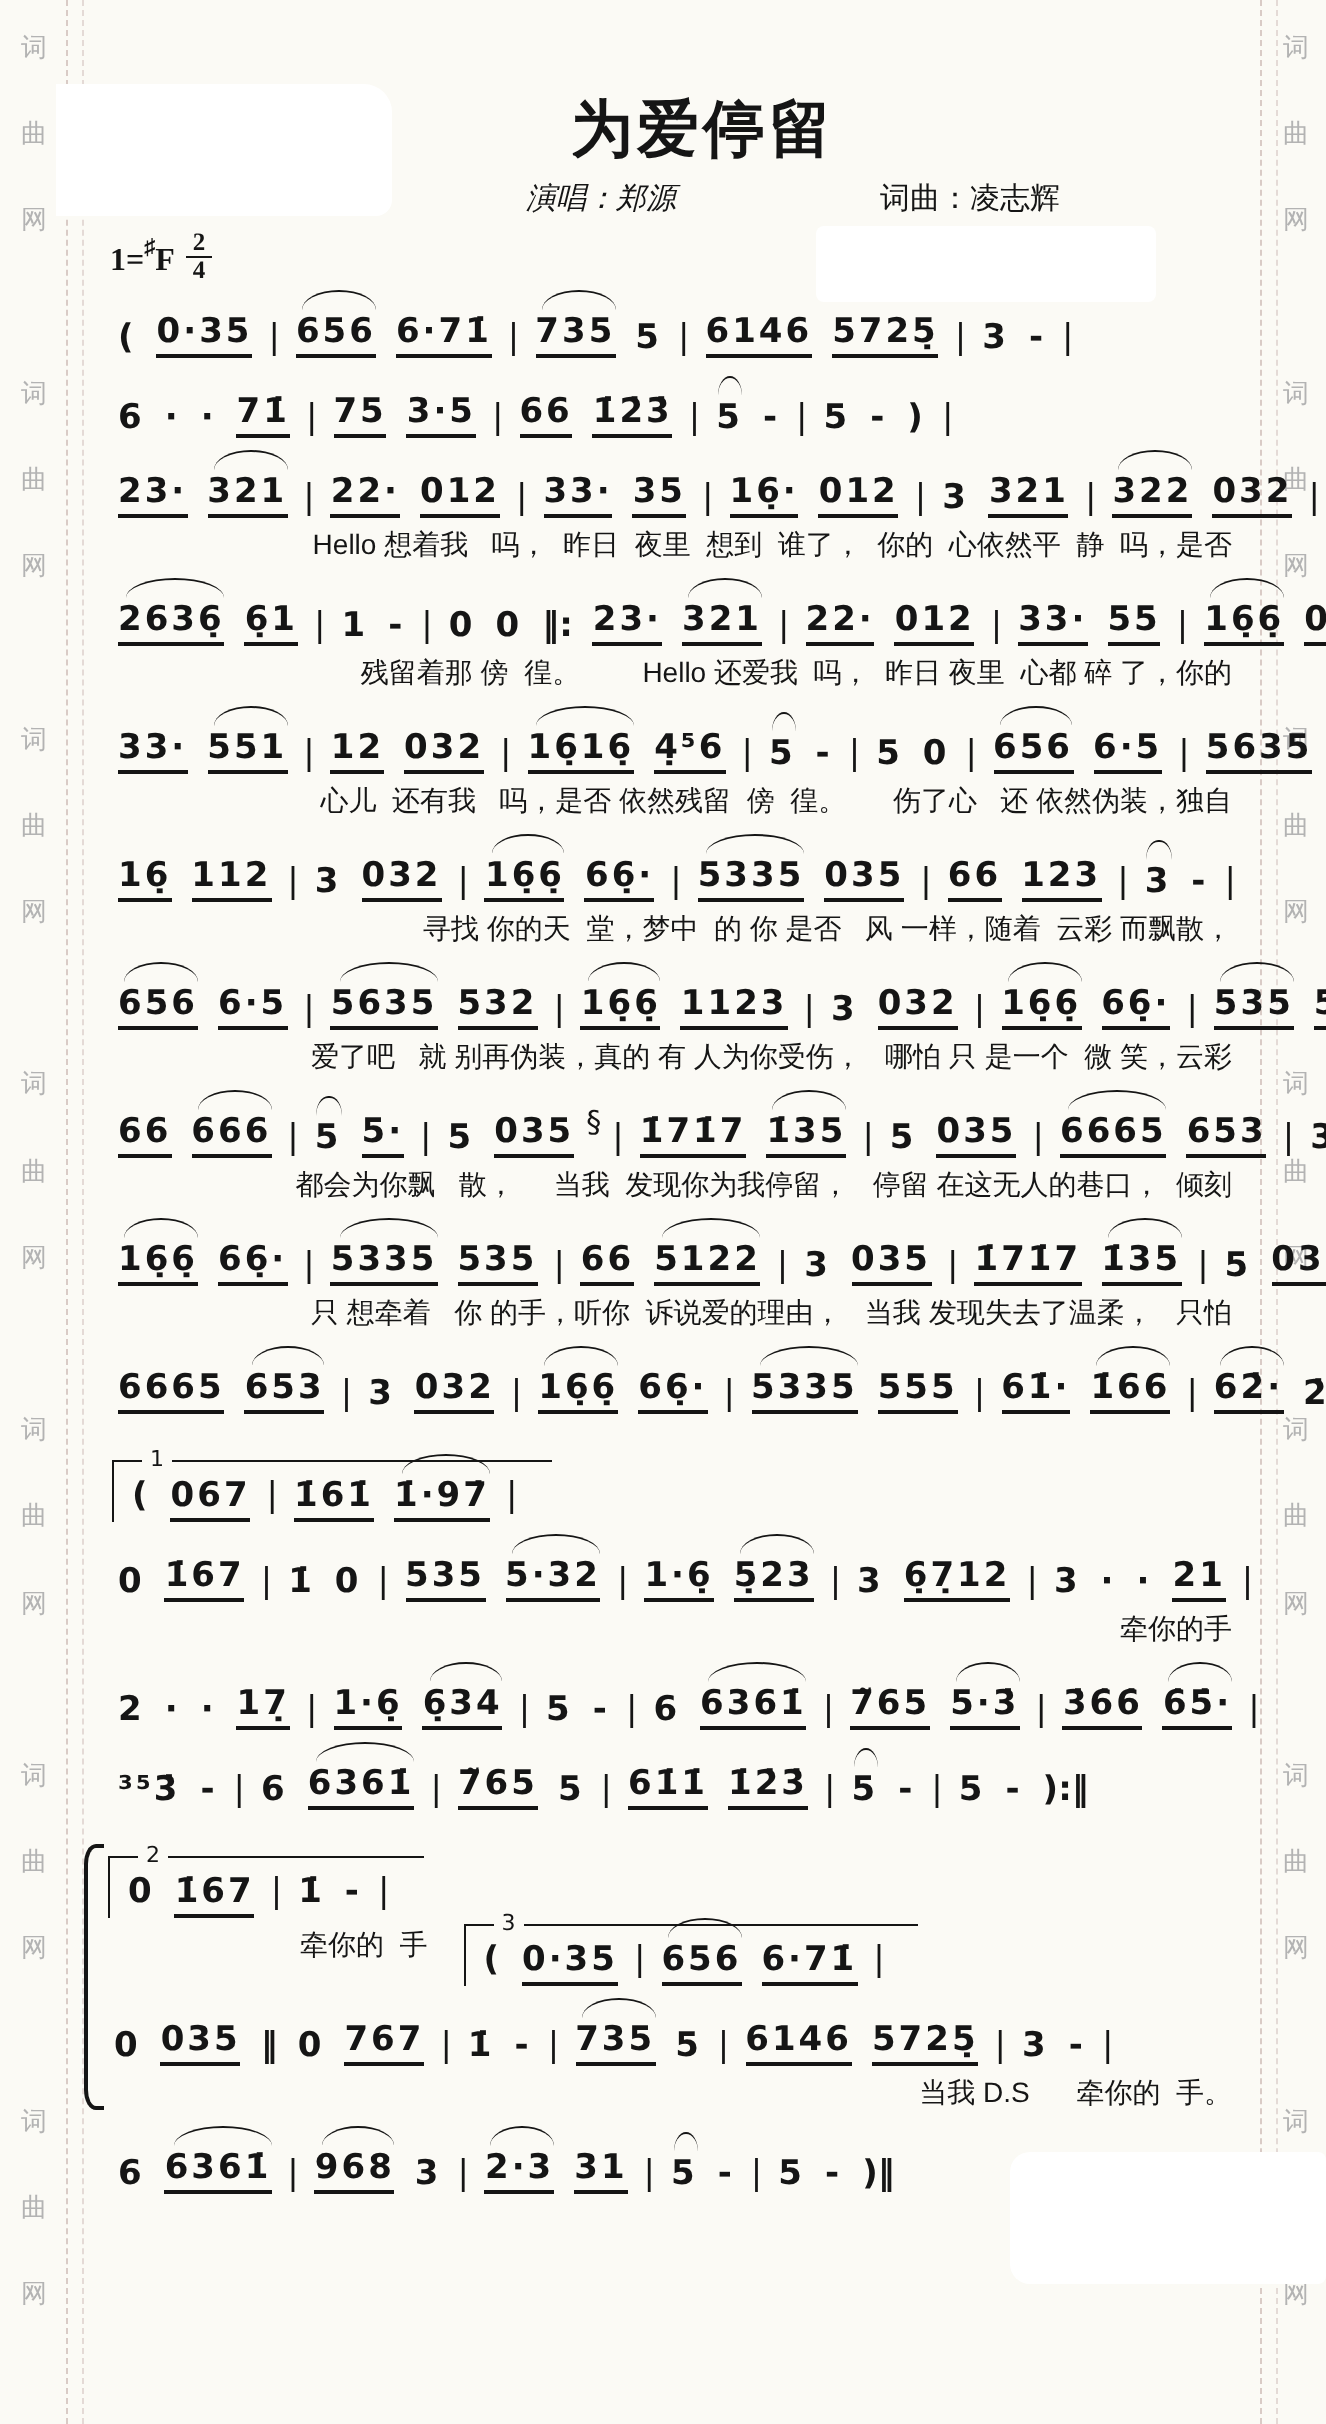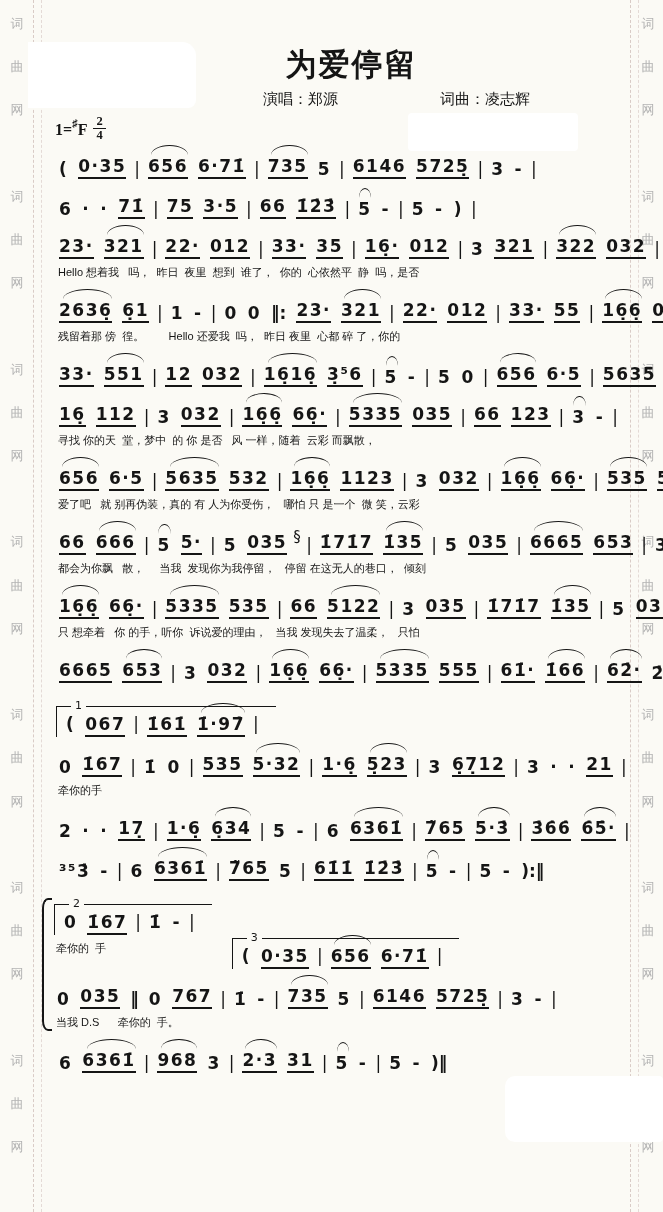--- a/index.html
+++ b/index.html
@@ -19,21 +19,21 @@
   
   .patch{position:absolute;background:#ffffff;}
   .patch1{left:28px;top:42px;width:168px;height:66px;border-radius:0 14px 8px 0;}
   .patch2{left:408px;top:113px;width:170px;height:38px;border-radius:4px;}
   .patch3{left:505px;top:1076px;width:158px;height:66px;border-radius:10px 4px 4px 10px;}
 
   
   .title{position:absolute;left:0;right:0;top:44px;text-align:center;
          font-family:"DejaVu Sans",sans-serif;font-weight:bold;font-size:31px;letter-spacing:2px;margin-left:40px;}
   .credits{position:absolute;top:90px;left:0;right:0;font-size:15px;}
-  .performer{position:absolute;left:263px;}
+  .performer{position:absolute;left:263px;font-style:italic;}
   .writer{position:absolute;left:440px;}
   .keysig{position:absolute;left:55px;top:115px;font-family:Liberation Serif, serif;
           font-size:16px;font-weight:bold;}
   .keysig sup{font-size:11px;vertical-align:8px;}
   .frac{display:inline-block;vertical-align:-4px;text-align:center;line-height:1.05;
         font-size:12.5px;margin-left:6px;}
   .frac .top{display:block;border-bottom:1.4px solid #151515;padding:0 3px;}
   .frac .bot{display:block;padding:0 3px;}
 
   
@@ -41,21 +41,21 @@
   .sys{margin-bottom:11px;}
   .nl{min-height:29px;display:flex;align-items:flex-end;flex-wrap:nowrap;
       font-family:"DejaVu Sans",sans-serif;font-weight:bold;font-size:17px;}
   .tk{display:inline-block;position:relative;margin:0 5px;letter-spacing:1.5px;white-space:nowrap;}
   .tk.u{border-bottom:2px solid #151515;padding-bottom:1px;}
   .tk.bar{margin:0 3px;font-weight:normal;letter-spacing:0;}
   .tk.dbar{font-weight:bold;letter-spacing:0;}
   .tk.arc::before{content:"";position:absolute;left:8%;width:92%;height:9px;top:-11px;
                   border-top:1.6px solid #151515;border-radius:100% 100% 0 0/200% 200% 0 0;}
   .tk.segno{font-weight:normal;font-size:15px;position:relative;top:-9px;margin:0 1px;}
-  .lyr{font-size:11px;white-space:pre;margin:3px 0 0 4px;line-height:21px;}
+  .lyr{font-size:14px;white-space:pre;margin:3px 0 0 4px;line-height:21px;text-align:right;}
   .volta{display:inline-block;position:relative;border-top:1.4px solid #151515;
          border-left:1.4px solid #151515;padding:7px 14px 0 4px;margin:12px 2px 0 2px;}
   .vnum{position:absolute;top:-8px;left:14px;background:#fbfaf5;font-style:normal;
         font-size:11px;font-weight:normal;padding:0 4px;}
   .cols{display:flex;align-items:flex-start;}
   .col2off{margin-top:34px;margin-left:16px;}
   .brace{position:relative;padding-left:10px;margin-left:-12px;}
   .brace::before{content:"";position:absolute;left:0;top:6px;bottom:2px;width:8px;
                  border-left:2px solid #151515;border-top:2px solid #151515;
                  border-bottom:2px solid #151515;
@@ -233,33 +233,34 @@
       </div>
       <div class="sys">
         <div class="nl">
           <span class="tk u">33·</span>
           <span class="tk u arc">551</span>
           <span class="tk bar">|</span>
           <span class="tk u">12</span>
           <span class="tk u">032</span>
           <span class="tk bar">|</span>
           <span class="tk u arc">16̣16̣</span>
-          <span class="tk u">3̣⁵6</span>
+          <span class="tk u">4̣⁵6</span>
           <span class="tk bar">|</span>
           <span class="tk arc">5</span>
           <span class="tk">-</span>
           <span class="tk bar">|</span>
           <span class="tk">5</span>
           <span class="tk">0</span>
           <span class="tk bar">|</span>
           <span class="tk u arc">656</span>
           <span class="tk u">6·5</span>
           <span class="tk bar">|</span>
           <span class="tk u">5635</span>
         </div>
+        <div class="lyr">心儿  还有我   吗，是否 依然残留  傍  徨。      伤了心   还 依然伪装，独自</div>
       </div>
       <div class="sys">
         <div class="nl">
           <span class="tk u">16̣</span>
           <span class="tk u">112</span>
           <span class="tk bar">|</span>
           <span class="tk">3</span>
           <span class="tk u">032</span>
           <span class="tk bar">|</span>
           <span class="tk u arc">16̣6̣</span>

